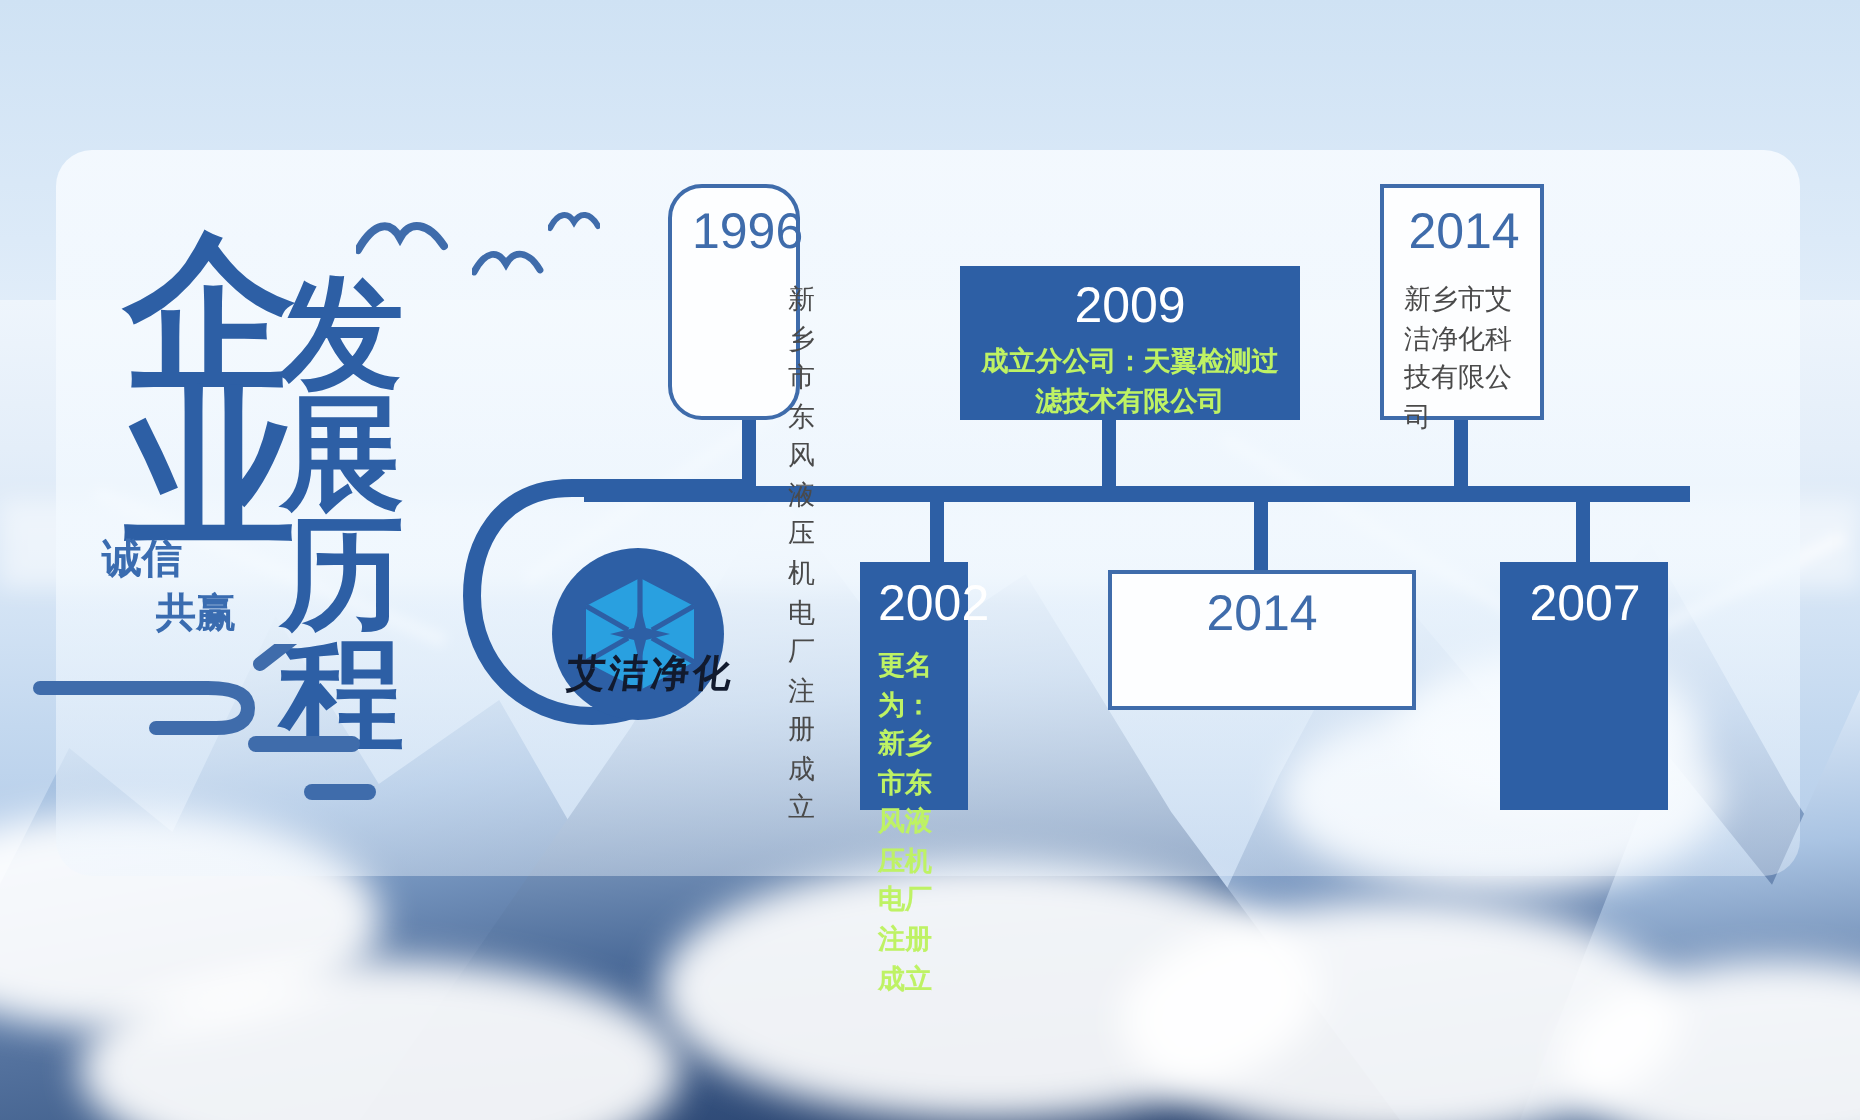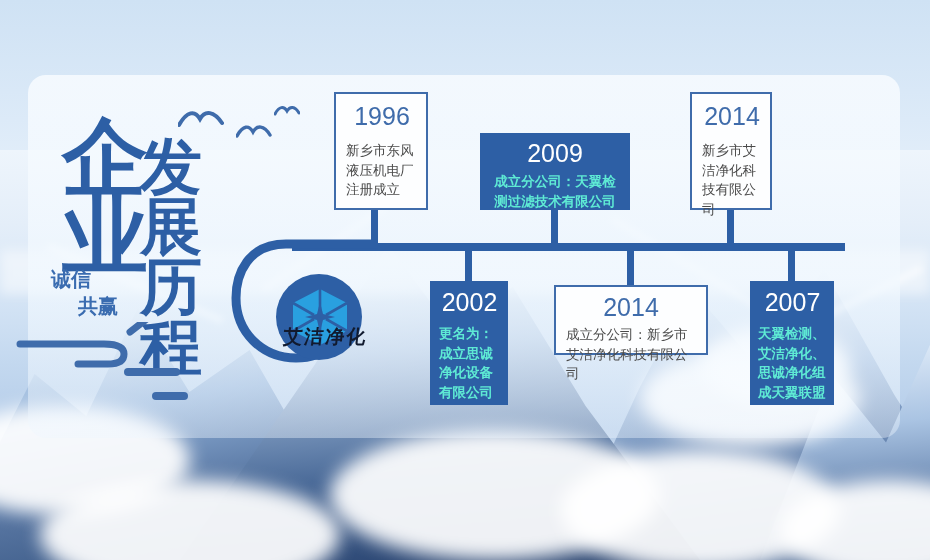--- a/index.html
+++ b/index.html
@@ -80,27 +80,27 @@
     display:block;text-align:center;font-size:25px;font-weight:400;line-height:1;
     font-family:"Liberation Sans","DejaVu Sans",sans-serif;
   }
   .card.light .yr{color:#3f6cab;}
   .card.dark  .yr{color:#ffffff;}
   .desc{
     display:block;font-size:13.5px;line-height:1.45;font-weight:400;
     font-family:"DejaVu Sans","Liberation Sans",sans-serif;
   }
   .card.light .desc{color:#4a4a4a;}
-  .card.dark  .desc{color:#5eead4;font-weight:700;}
-
-  
-  #c1996{left:334px;top:92px;width:94px;height:118px;padding:10px 8px 12px 10px;}
-  #c2009{left:480px;top:133px;width:150px;height:77px;padding:8px 10px 0 10px;}
+  .card.dark  .desc{color:#bef264;font-weight:700;}
+
+  
+  #c1996{left:334px;top:92px;width:66px;height:118px;padding:10px 8px 12px 10px;border-radius:17px;}
+  #c2009{left:480px;top:133px;width:170px;height:77px;padding:8px 10px 0 10px;}
   #c2014a{left:690px;top:92px;width:82px;height:118px;padding:10px 8px 0 10px;}
-  #c2002{left:430px;top:281px;width:78px;height:124px;padding:9px 8px 0 9px;}
+  #c2002{left:430px;top:281px;width:54px;height:124px;padding:9px 8px 0 9px;}
   #c2014b{left:554px;top:285px;width:154px;height:70px;padding:8px 10px 0 10px;}
   #c2015{left:750px;top:281px;width:84px;height:124px;padding:9px 7px 0 8px;}
 
   
   .logoWrap{position:absolute;left:243px;top:252px;width:145px;height:132px;}
   .logoMark{position:absolute;left:33px;top:22px;width:86px;height:86px;border-radius:50%;background:#2d5fa5;}
   .logoTxt{
     position:absolute;left:20px;top:72px;width:125px;text-align:center;
     color:#111a2e;font-size:19px;font-weight:700;letter-spacing:2px;
     font-family:"DejaVu Sans","Liberation Sans",sans-serif;
@@ -171,46 +171,44 @@
 
   <div class="stem" style="left:371px;top:209px;height:36px;"></div>
   <div class="stem" style="left:551px;top:209px;height:36px;"></div>
   <div class="stem" style="left:727px;top:209px;height:36px;"></div>
   <div class="stem" style="left:465px;top:249px;height:34px;"></div>
   <div class="stem" style="left:627px;top:249px;height:38px;"></div>
   <div class="stem" style="left:788px;top:249px;height:34px;"></div>
 
   <div class="card light" id="c1996">
     <span class="yr">1996</span>
-    <span class="desc" style="margin-top:12px;">新乡市东风液压机电厂注册成立</span>
+    <span class="desc" style="margin-top:12px;margin-left:48px;">新乡市东风液压机电厂注册成立</span>
   </div>
 
   <div class="card dark" id="c2009">
     <span class="yr">2009</span>
     <span class="desc" style="margin-top:6px;text-align:center;">成立分公司：天翼检测过滤技术有限公司</span>
   </div>
 
   <div class="card light" id="c2014a">
     <span class="yr">2014</span>
     <span class="desc" style="margin-top:12px;">新乡市艾洁净化科技有限公司</span>
   </div>
 
   <div class="card dark" id="c2002">
     <span class="yr">2002</span>
-    <span class="desc" style="margin-top:9px;">更名为：成立思诚净化设备有限公司</span>
+    <span class="desc" style="margin-top:9px;">更名为：新乡市东风液压机电厂注册成立</span>
   </div>
 
   <div class="card light" id="c2014b">
     <span class="yr">2014</span>
-    <span class="desc" style="margin-top:5px;">成立分公司：新乡市艾洁净化科技有限公司</span>
   </div>
 
   <div class="card dark" id="c2015">
     <span class="yr">2007</span>
-    <span class="desc" style="margin-top:9px;">天翼检测、艾洁净化、思诚净化组成天翼联盟</span>
   </div>
 
   <div class="logoWrap">
     <div class="logoMark"></div>
     <svg style="position:absolute;left:47px;top:36px;" width="60" height="58" viewBox="0 0 60 58">
       <path d="M30 1 L57 15 L57 43 L30 57 L3 43 L3 15 Z" fill="#29a0e0"></path>
       <path d="M30 1 L30 22 M57 15 L36 27 M57 43 L36 31 M30 57 L30 36 M3 43 L24 31 M3 15 L24 27" fill="none" stroke="#2d5fa5" stroke-width="2.6"></path>
       <path d="M30 14 L33 26 L45 29 L33 32 L30 44 L27 32 L15 29 L27 26 Z" fill="#2d5fa5"></path>
     </svg>
     <div class="logoTxt">艾洁净化</div>

